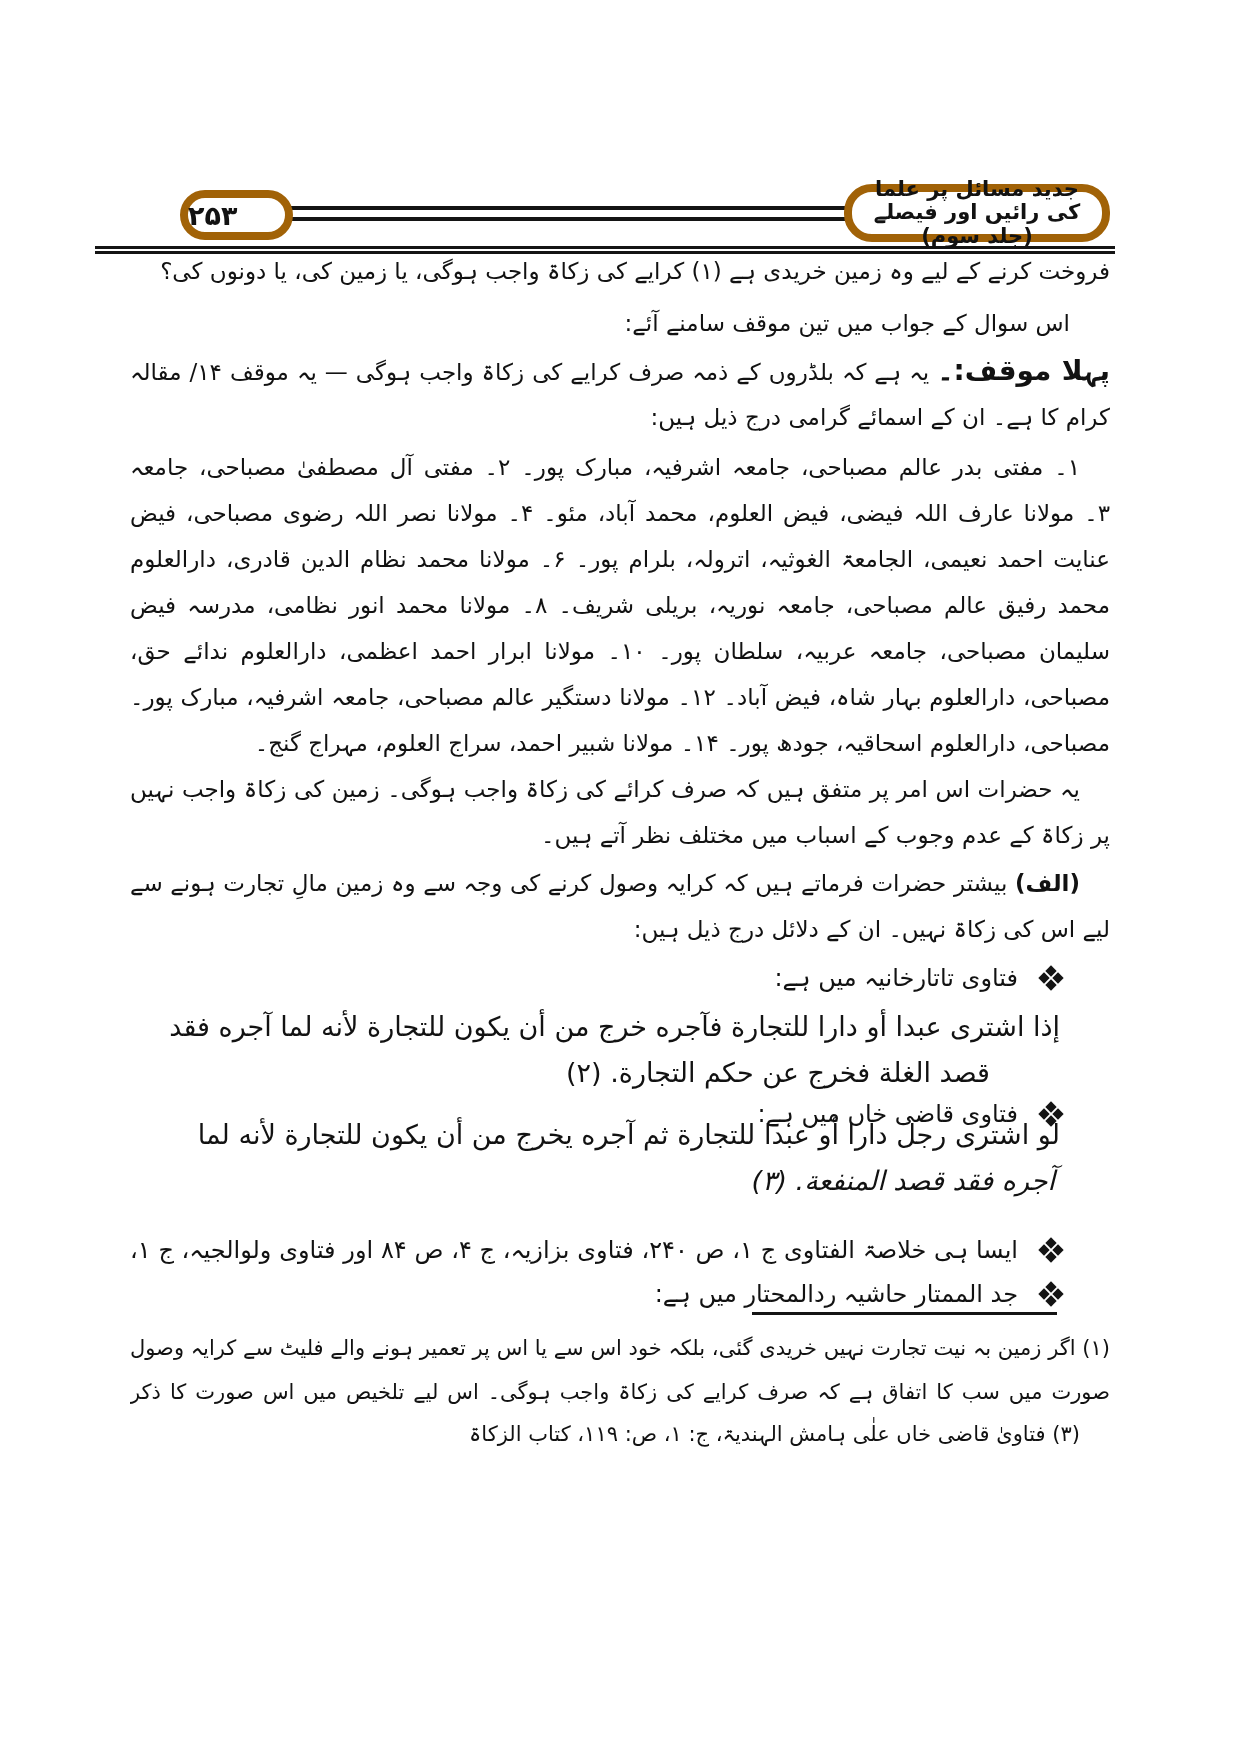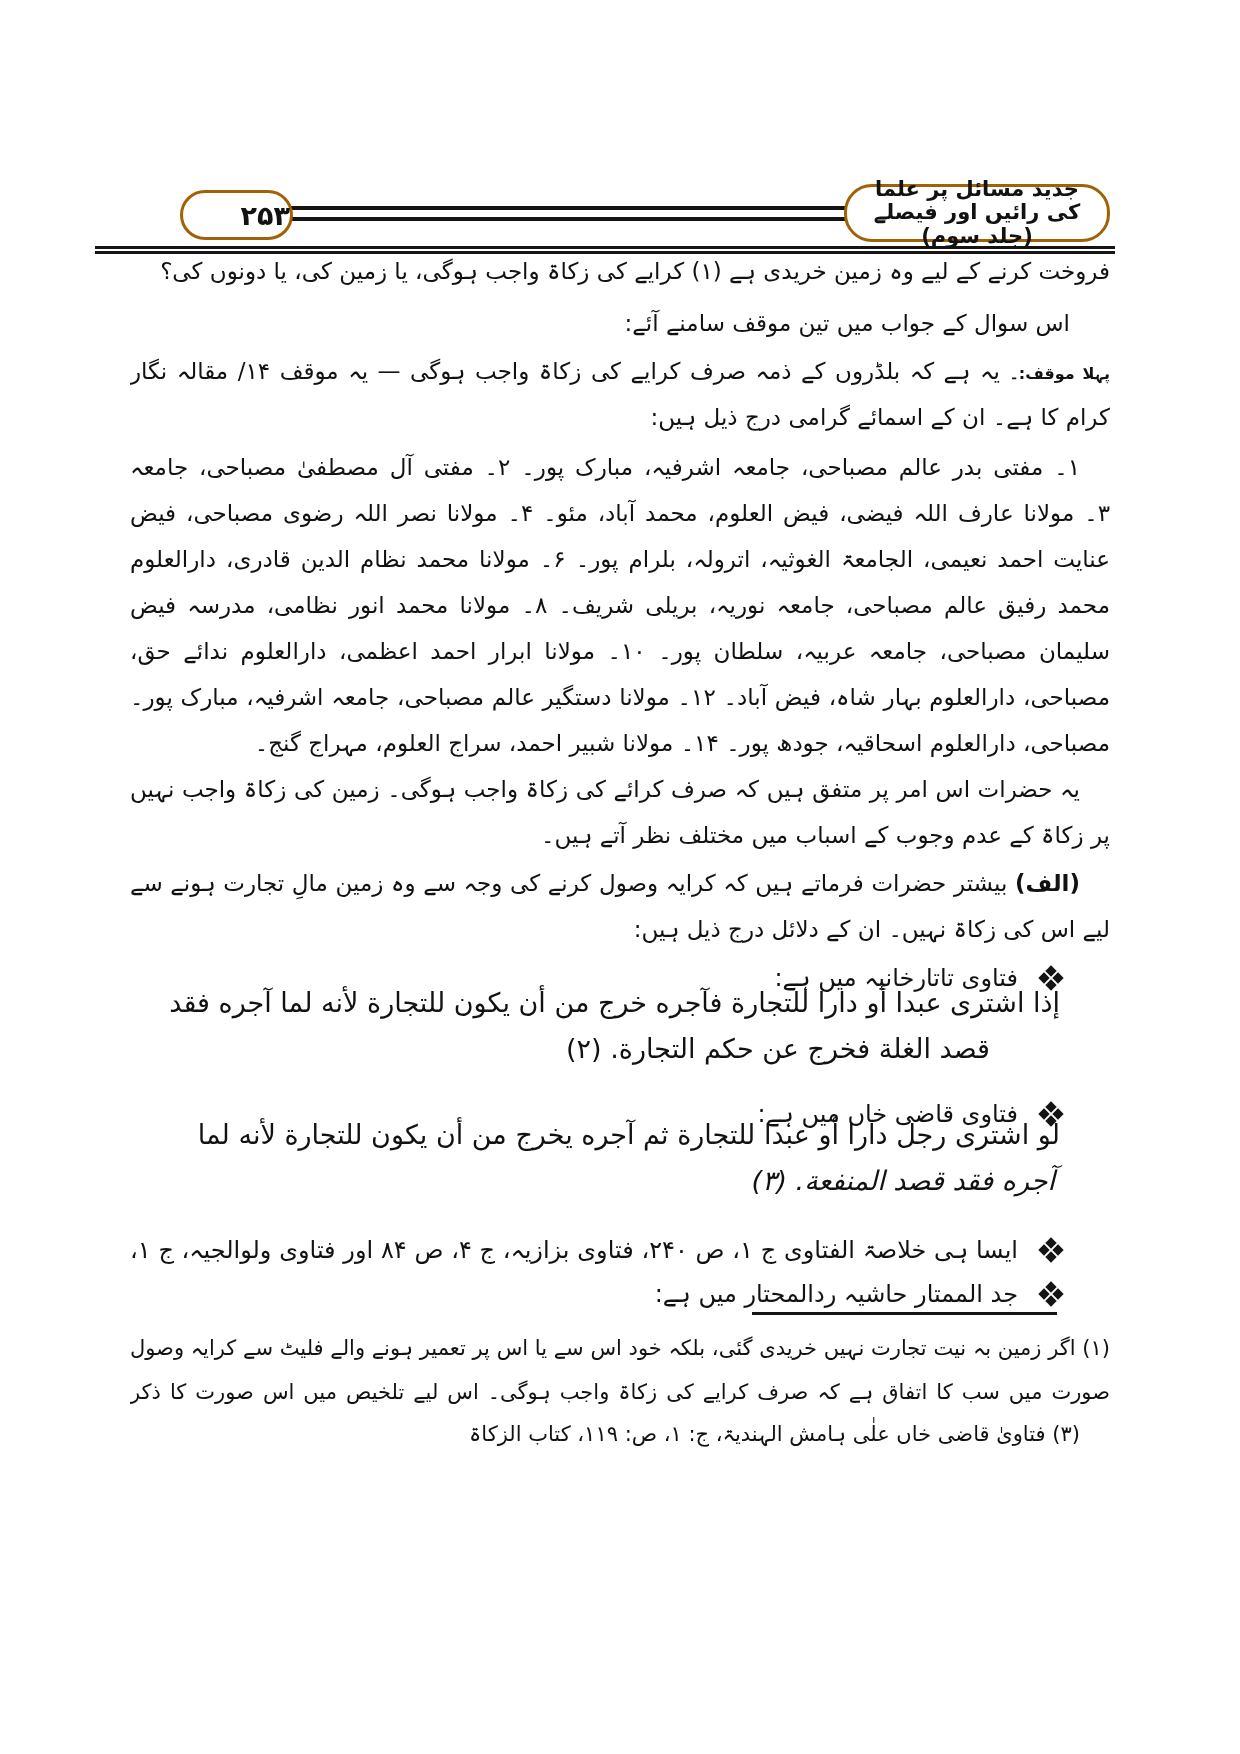--- a/index.html
+++ b/index.html
@@ -10,23 +10,23 @@
     color:#121212;
     font-family:"DejaVu Sans",sans-serif;
     direction:rtl;
     margin:0 auto;
     overflow:hidden;
   }
   
   .pill{
     position:absolute;
     background:#fff;
-    border:3px solid #a16207;
+    border:8px solid #a16207;
     border-radius:28px;
-    display:flex;align-items:center;justify-content:flex-start;
+    display:flex;align-items:center;justify-content:flex-end;
     box-sizing:border-box;
     z-index:2;
   }
   .pill-page{right:947px;top:190px;width:113px;height:50px;font-size:27px;font-weight:bold;}
   .pill-title{right:130px;top:184px;width:266px;height:58px;font-size:21px;font-weight:bold;padding:0 14px;text-align:center;line-height:1.1;}
   .hdr-band{
     position:absolute;top:206px;right:390px;width:566px;height:15px;
     border-top:4px solid #141414;border-bottom:4px solid #141414;
     box-sizing:border-box;z-index:1;
   }
@@ -40,21 +40,21 @@
   .l{
     height:46px;line-height:46px;
     font-size:23px;
     overflow:hidden;
     text-align:justify;text-align-last:justify;
     white-space:normal;
   }
   .l.end{text-align:right;text-align-last:right;}
   .pad-sm{padding-right:30px;}
   .pad-md{padding-right:40px;}
-  .bold-head{font-weight:bold;font-size:16px;}
+  .bold-head{font-weight:bold;font-size:28px;}
   .bold{font-weight:bold;}
   
   .dmdc{position:relative;width:22px;height:22px;flex:0 0 auto;}
   .dmdc i{position:absolute;width:8px;height:8px;background:#141414;transform:rotate(45deg);}
   .dmdc i:nth-child(1){top:0;left:7px;}
   .dmdc i:nth-child(2){top:7px;left:0;}
   .dmdc i:nth-child(3){top:7px;left:14px;}
   .dmdc i:nth-child(4){top:14px;left:7px;}
   .bullet{
     position:absolute;right:130px;width:980px;height:44px;
@@ -123,21 +123,21 @@
   <div class="bullet" style="top:956px">
     <span class="dmdc">
         <i></i>
         <i></i>
         <i></i>
         <i></i>
       </span>
     <span class="btxt">فتاوی تاتارخانیہ میں ہے:</span>
   </div>
 
-  <div class="blk quote" style="top:980px">
+  <div class="blk quote" style="top:1004px">
     <div class="l q-ind">إذا اشترى عبدا أو دارا للتجارة فآجره خرج من أن يكون للتجارة لأنه لما آجره فقد</div>
     <div class="l q1l2">قصد الغلة فخرج عن حكم التجارة. (۲)</div>
   </div>
 
   <div class="bullet" style="top:1092px">
     <span class="dmdc">
         <i></i>
         <i></i>
         <i></i>
         <i></i>

